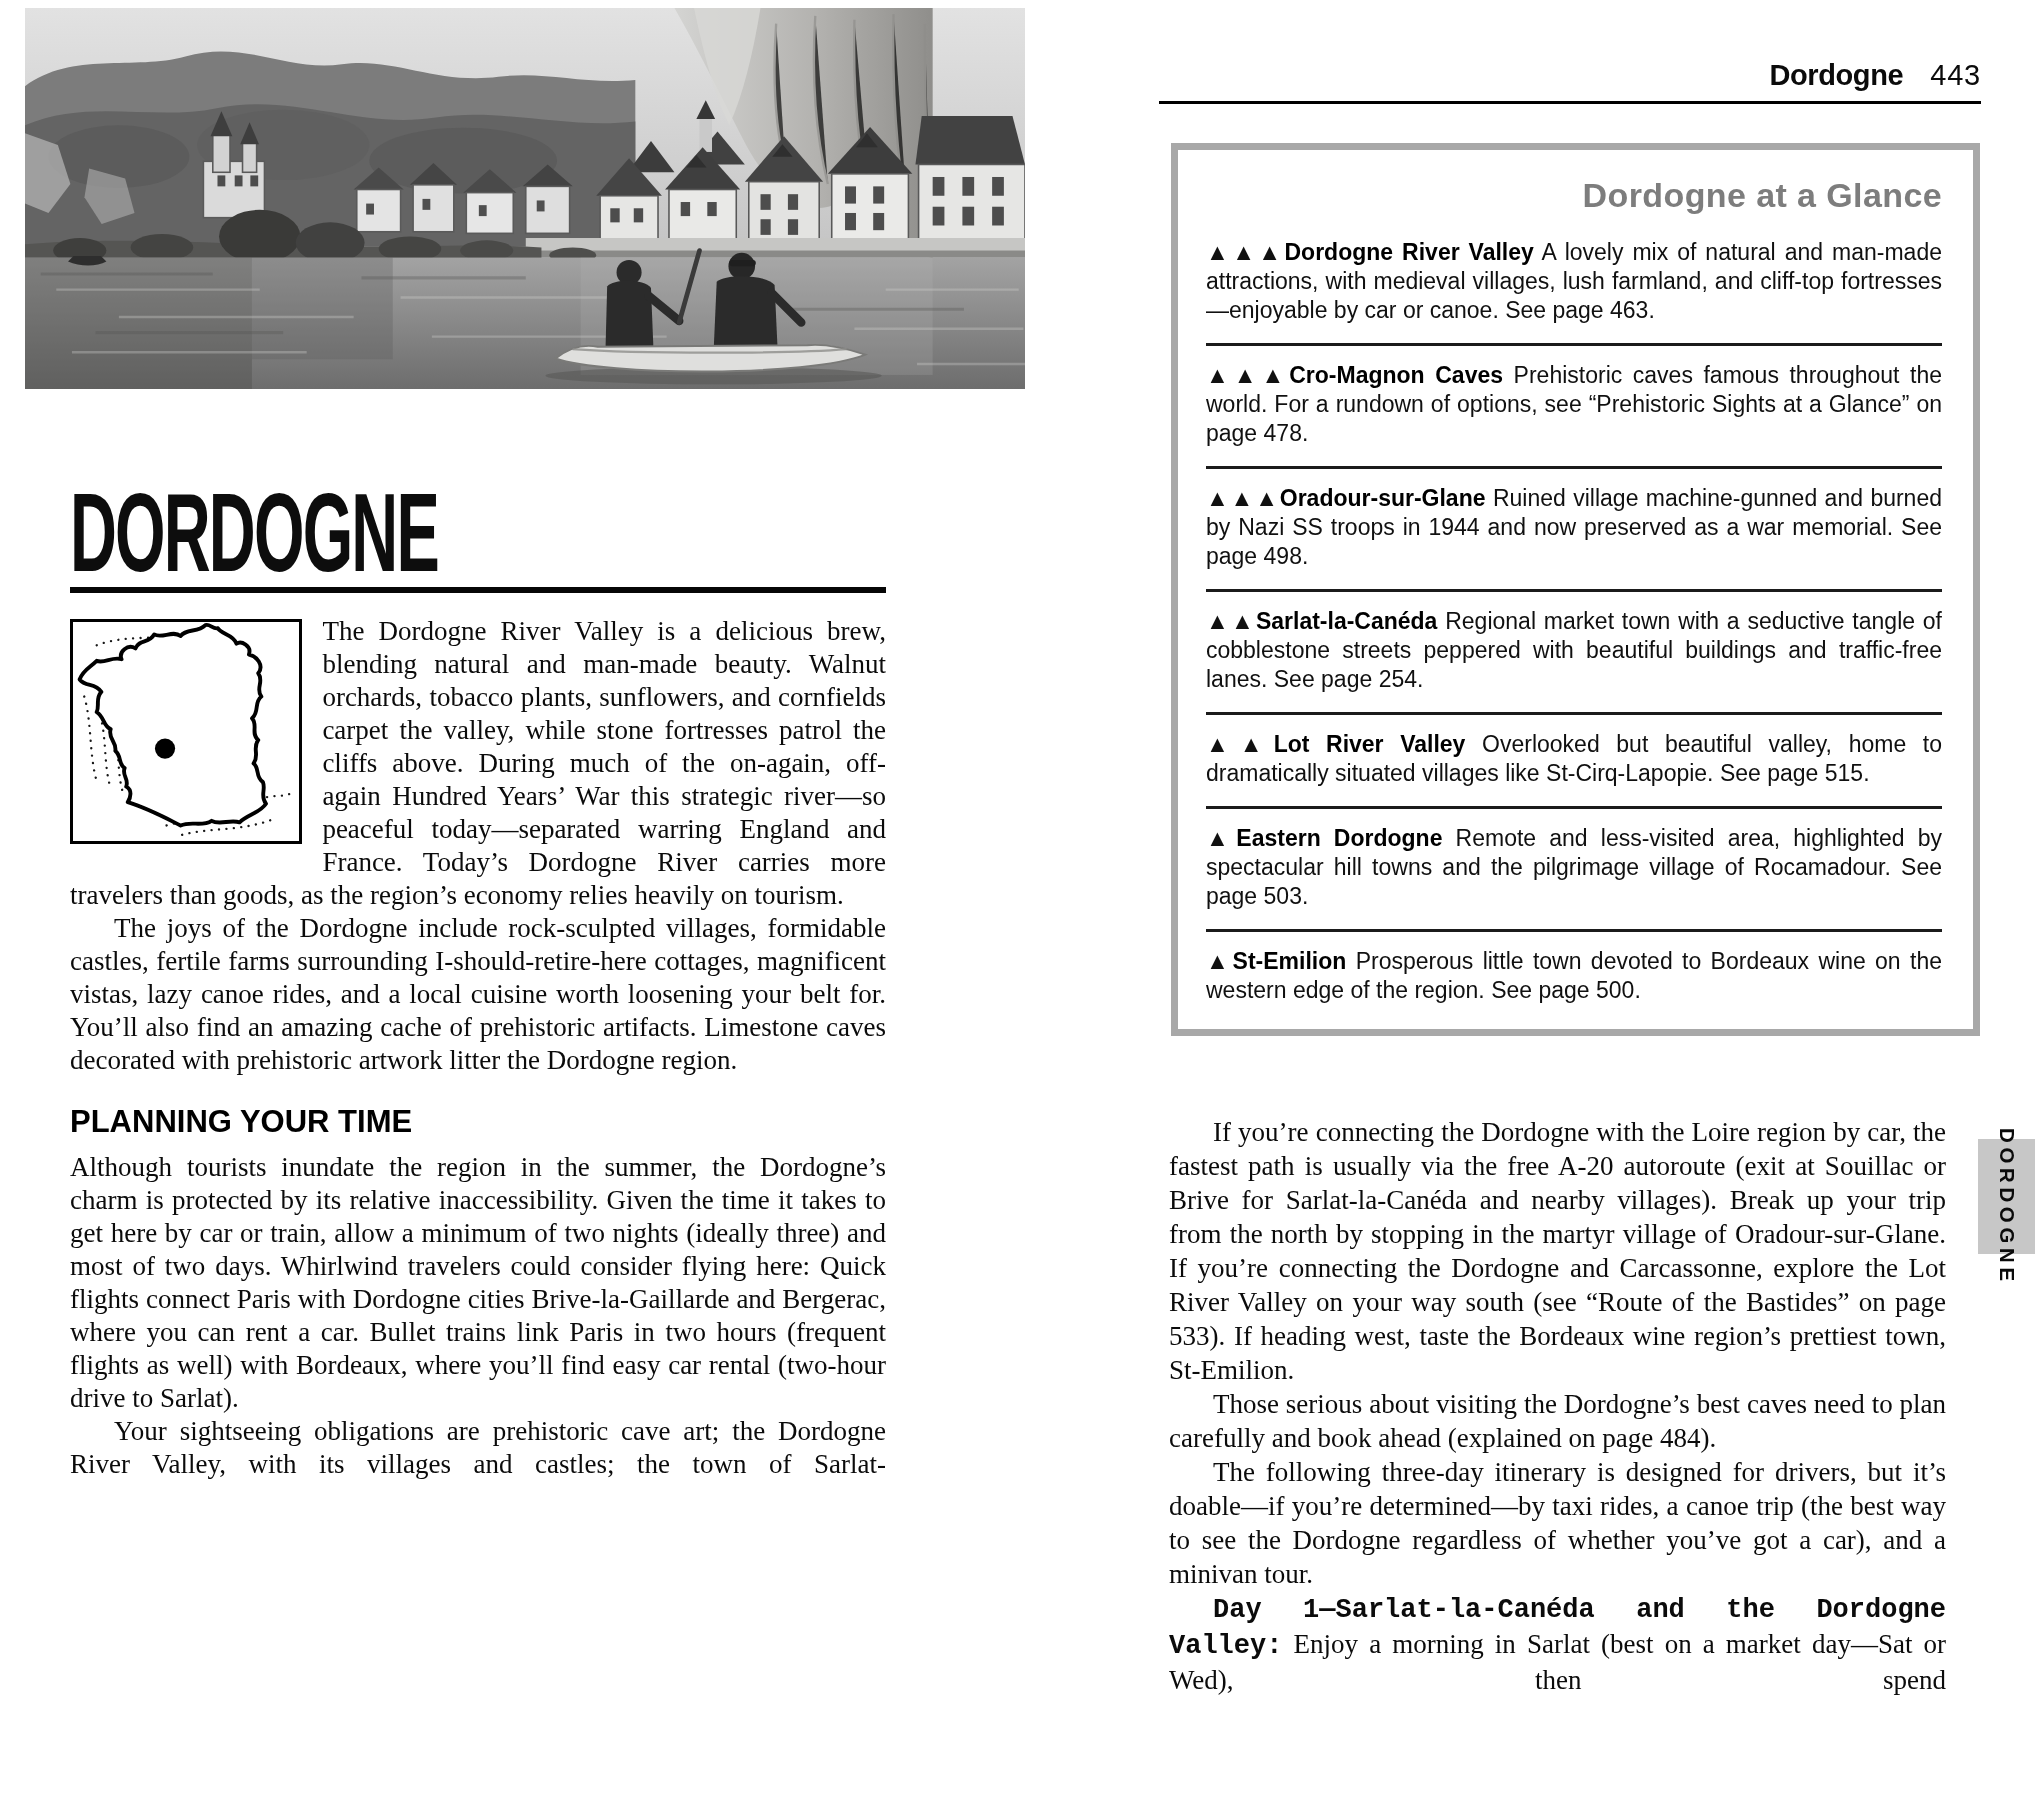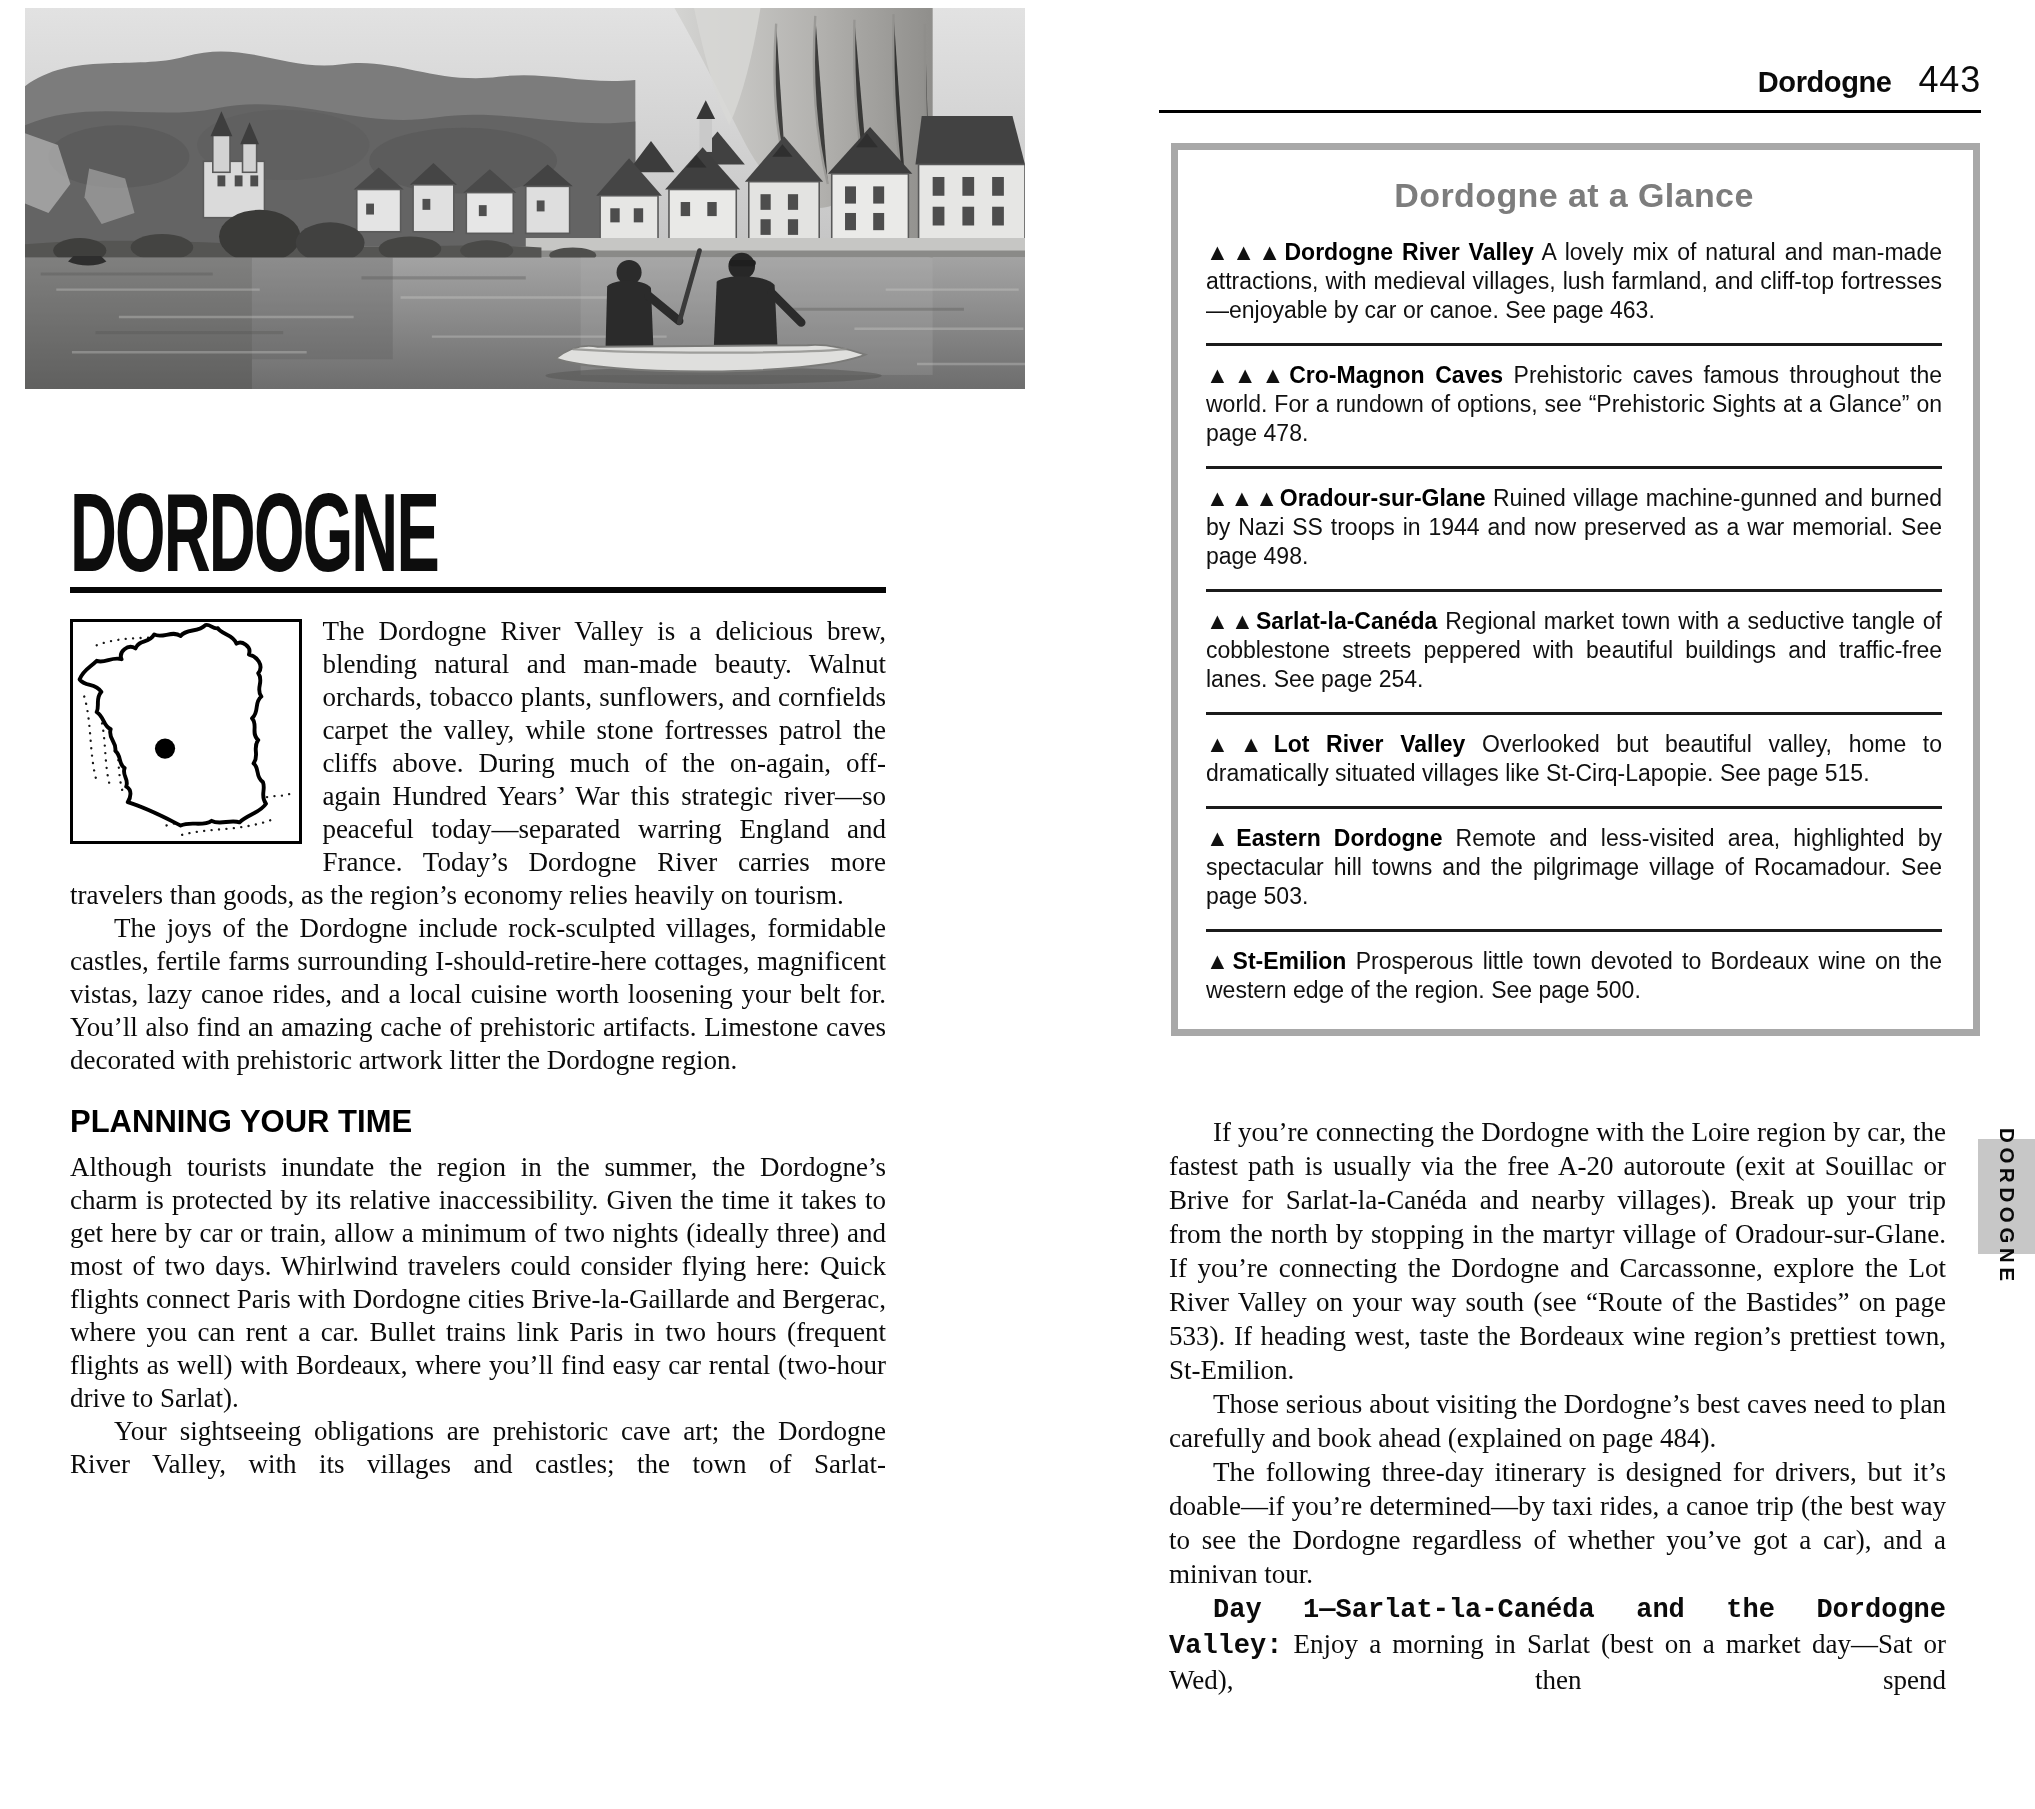--- a/index.html
+++ b/index.html
@@ -8,27 +8,27 @@
 
   
   .photo{position:absolute;left:25px;top:7.8px;width:1000px;height:381px;}
   .photo svg{width:100%;height:100%;display:block;}
 
   
   .page-header{position:absolute;left:1159px;top:59px;width:822px;text-align:right;
                font-family:"Liberation Sans",sans-serif;border-bottom:3.1px solid #000;
                padding-bottom:9.4px;white-space:nowrap;}
   .ph-section{font-weight:700;font-size:29px;letter-spacing:-0.4px;}
-  .ph-num{font-weight:400;font-size:36px;margin-left:23.5px;letter-spacing:0.8px;}
+  .ph-num{font-weight:400;font-size:29px;margin-left:23.5px;letter-spacing:0.8px;}
 
   
   .glance-box{position:absolute;left:1171px;top:143px;width:809px;box-sizing:border-box;
               border:7px solid #a8a8a8;background:#fff;padding:15.7px 31px 17px 28px;}
   .glance-title{font:700 34px/50px "Liberation Sans",sans-serif;color:#7d7d7d;
-                text-align:center;margin:4.7px 0 3.1px;letter-spacing:0.4px;}
+                text-align:right;margin:4.7px 0 3.1px;letter-spacing:0.4px;}
   .glance-entry{font:400 23px/29px "Liberation Sans",sans-serif;color:#101010;
                 text-align:justify;padding:15px 0 18px;border-bottom:3.1px solid #1b1b1b;}
   .glance-entry:last-child{border-bottom:none;padding-bottom:6.3px;}
   .ge-rating{font-weight:700;letter-spacing:0.8px;}
   .ge-name{font-weight:700;color:#000;}
 
   
   .left-col{position:absolute;left:70px;top:493px;width:816px;}
   .big-title{font-family:"Liberation Sans",sans-serif;font-weight:700;font-size:111px;
              line-height:80px;letter-spacing:-3.1px;margin:0;white-space:nowrap;color:#0d0d0d;

